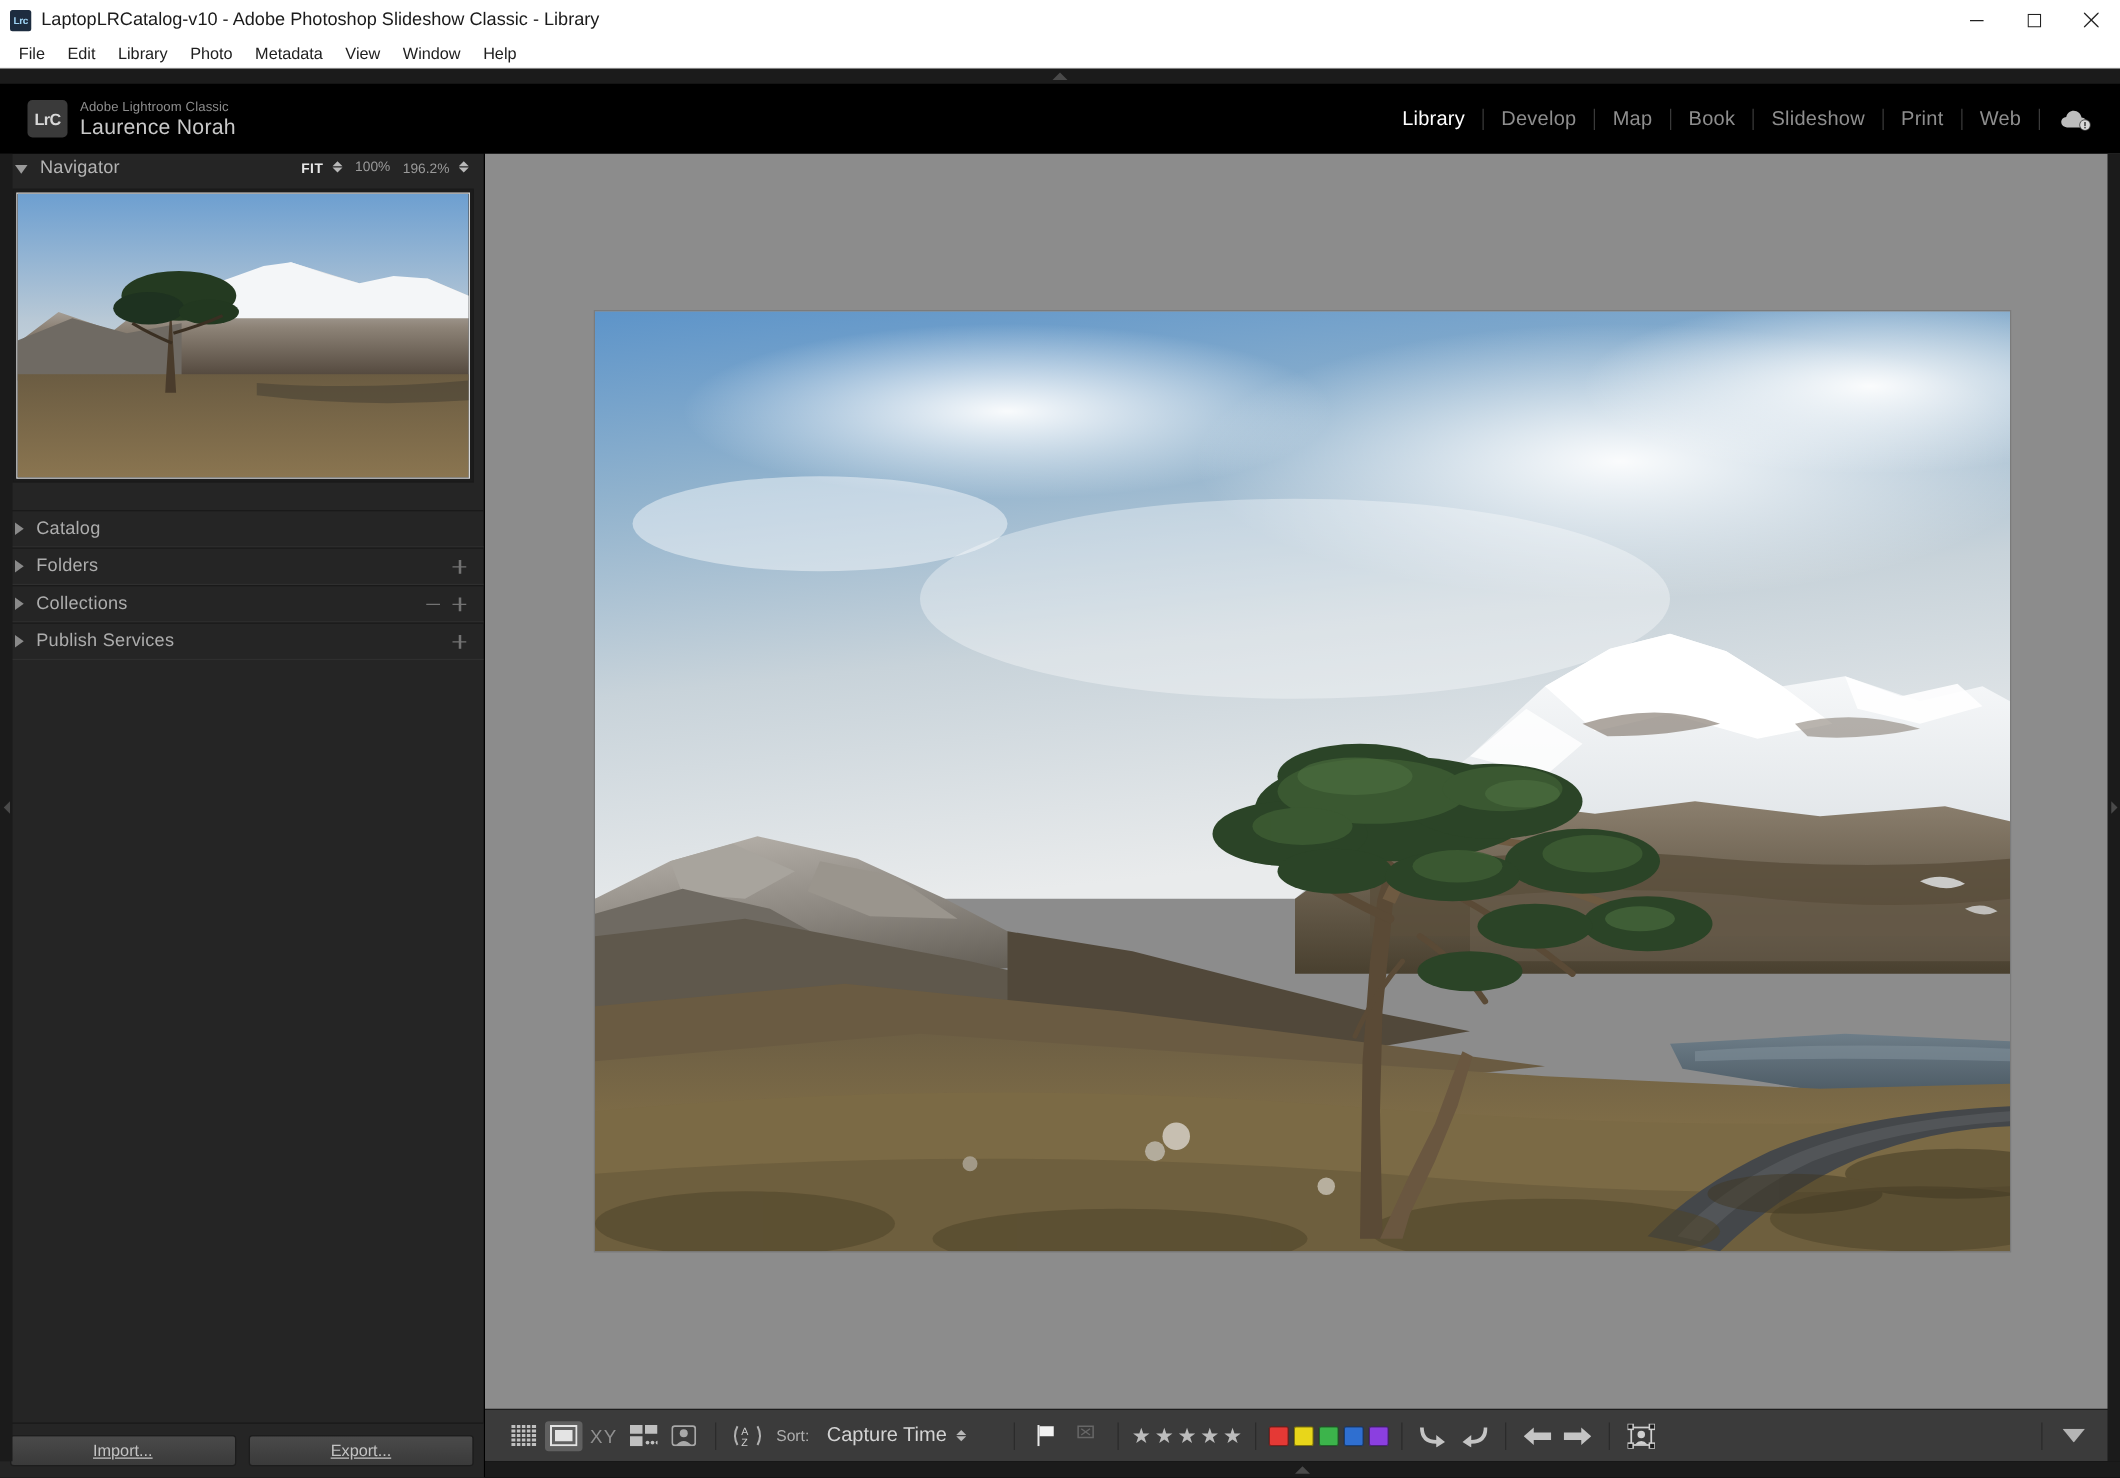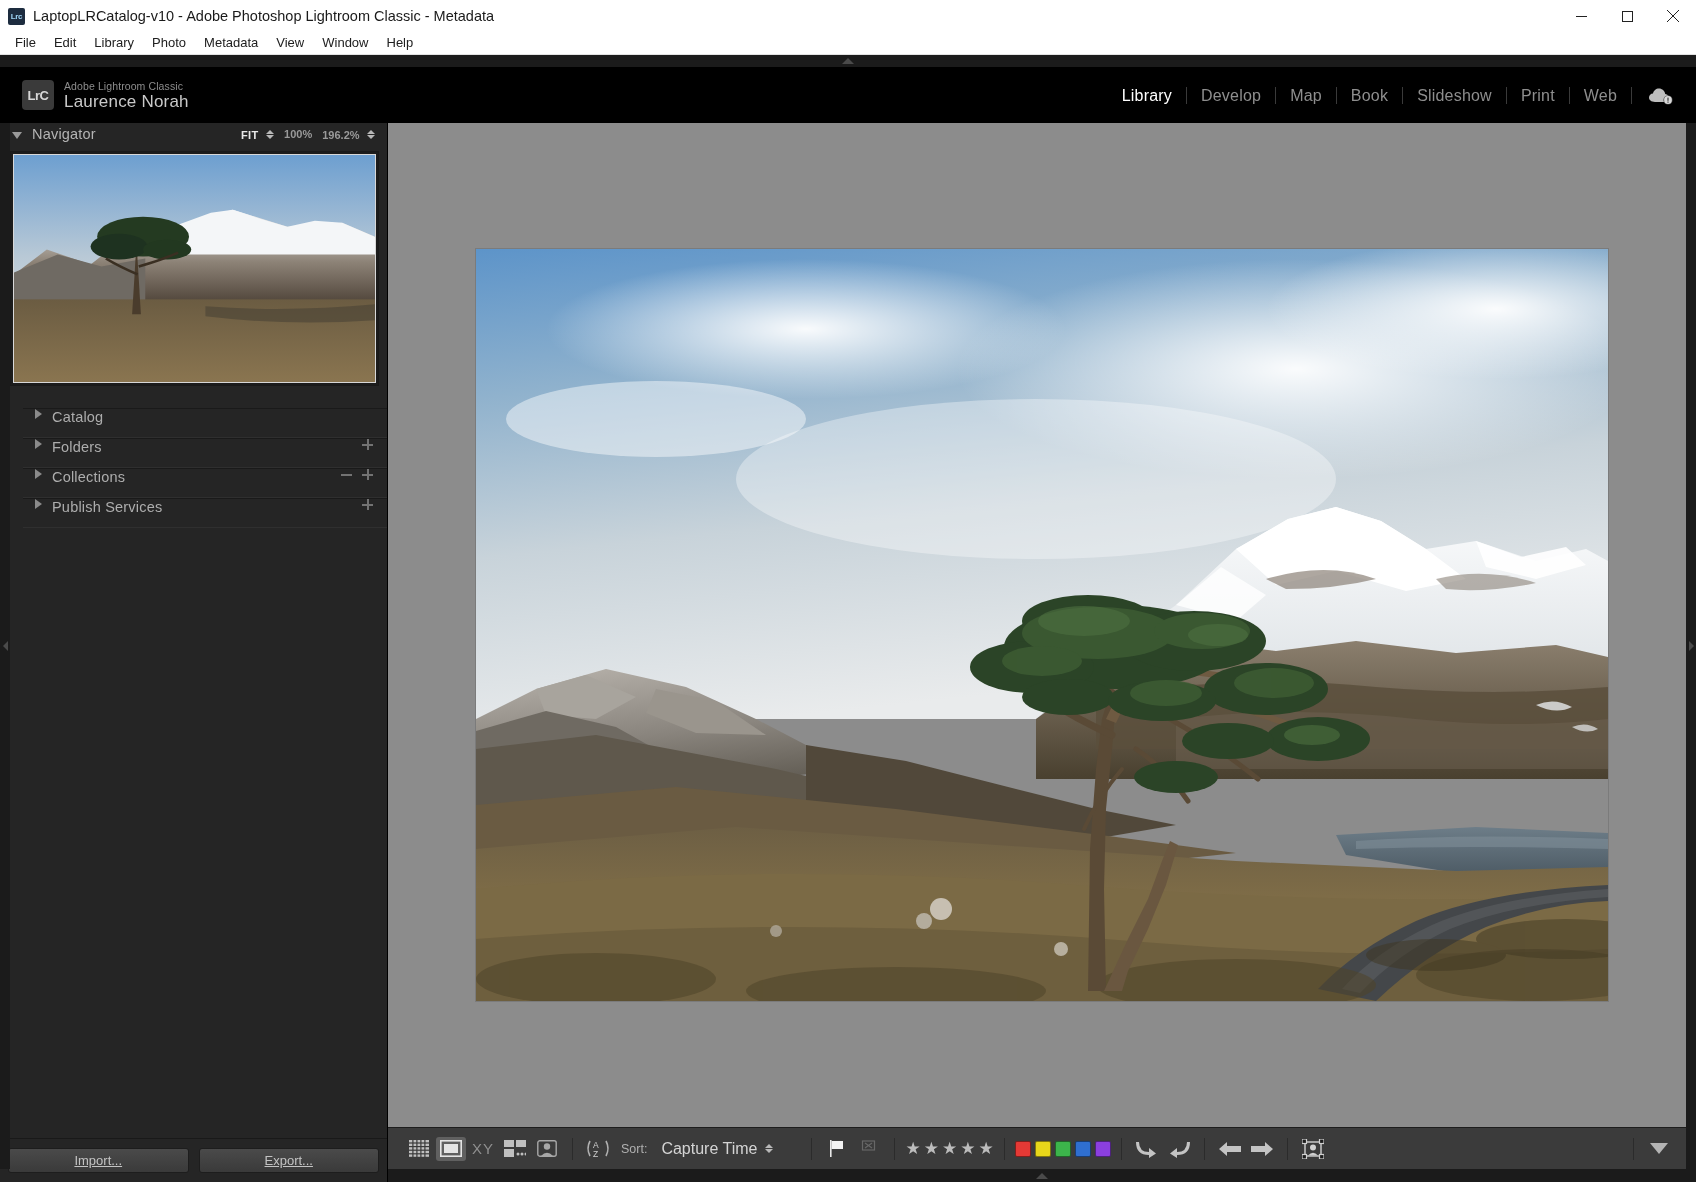--- a/index.html
+++ b/index.html
@@ -102,42 +102,41 @@
   }
   .tri.down {
     border-left: 5px solid transparent; border-right: 5px solid transparent;
     border-top: 7px solid #9a9a9a; border-bottom: 0;
     margin-top: 3px;
   }
   .panel-title { font-size: 14.5px; color: #b4b4b4; letter-spacing: 0.2px; }
   .nav-zoom { margin-left: auto; display: flex; align-items: center; gap: 10px; padding-right: 12px; }
   .zoom-fit { font-size: 11px; font-weight: bold; color: #e8e8e8; letter-spacing: 0.4px; }
   .zoom-val { font-size: 11px; color: #7d7d7d; }
-  .zoom-val.lit { color: #9a9a9a; font-weight: bold; }
+  .zoom-val.lit { color: #9a9a9a; }
   .spinner { display: inline-flex; flex-direction: column; gap: 1px; margin-left: 3px; vertical-align: middle; }
   .spin-up { width: 0; height: 0; border-left: 4px solid transparent; border-right: 4px solid transparent; border-bottom: 4px solid #b8b8b8; }
   .spin-dn { width: 0; height: 0; border-left: 4px solid transparent; border-right: 4px solid transparent; border-top: 4px solid #b8b8b8; }
 
   
   .nav-preview {
     margin: 6px 8px 0 10px; height: 235px; background: #1c1c1c;
     border: 1px solid #1a1a1a; padding: 2px;
   }
   .nav-thumb {
     width: 100%; height: 100%; position: relative; overflow: hidden;
     border: 1px solid #d8d8d8;
   }
 
   .nav-spacer { height: 22px; }
 
   .section-row {
-    height: 30px; display: flex; align-items: flex-start; padding-left: 12px;
+    height: 30px; display: flex; align-items: center; padding-left: 12px;
     border-top: 1px solid #1a1a1a; border-bottom: 1px solid #2f2f2f;
     position: relative;
-    margin-left: 23px;
   }
   .section-row:first-of-type { border-top: 1px solid #161616; }
   .sec-title { font-size: 14.5px; color: #adadad; letter-spacing: 0.2px; }
   .sec-tools { margin-left: auto; display: flex; align-items: center; gap: 10px; padding-right: 14px; }
   .ico-plus, .ico-minus {
     width: 11px; height: 11px; position: relative; opacity: .75;
   }
   .ico-plus::before, .ico-minus::before {
     content: ""; position: absolute; left: 0; top: 5px; width: 11px; height: 1.5px; background: #8e8e8e;
   }
@@ -204,21 +203,21 @@
   .edge-left { left: 0; }
   .edge-right { right: 0; }
   .edge-tri-l { width: 0; height: 0; border-top: 6px solid transparent; border-bottom: 6px solid transparent; border-right: 7px solid #4a4a4a; }
   .edge-tri-r { width: 0; height: 0; border-top: 6px solid transparent; border-bottom: 6px solid transparent; border-left: 7px solid #4a4a4a; }
 </style>
 </head>
 <body>
 
 <div class="titlebar">
   <div class="app-icon">Lrc</div>
-  <div class="title-text">LaptopLRCatalog-v10 - Adobe Photoshop Lightroom Classic - Metadata</div>
+  <div class="title-text">LaptopLRCatalog-v10 - Adobe Photoshop Slideshow Classic - Library</div>
   <div class="win-controls">
     <div class="win-btn">
       <svg width="11" height="11" viewBox="0 0 11 11">
           <line x1="0" y1="5.5" x2="11" y2="5.5" stroke="#222" stroke-width="1"></line>
         </svg>
     </div>
     <div class="win-btn">
       <svg width="11" height="11" viewBox="0 0 11 11">
           <rect x="0.5" y="0.5" width="10" height="10" fill="none" stroke="#222" stroke-width="1"></rect>
         </svg>

